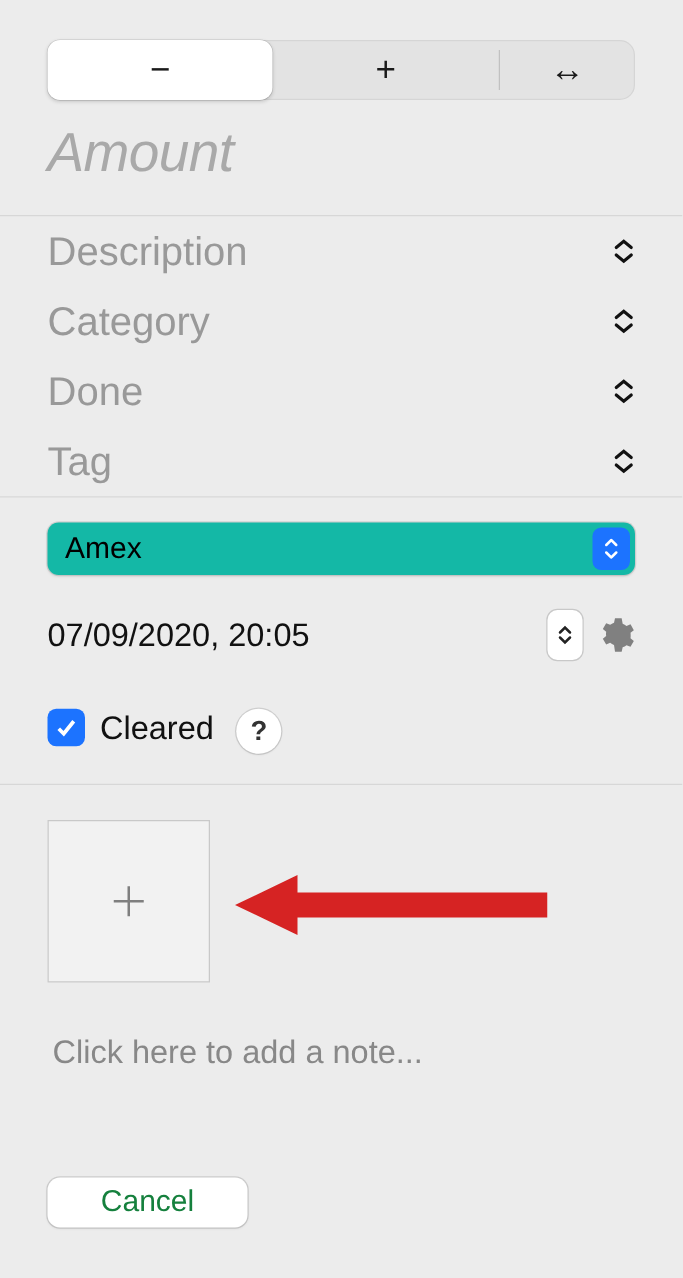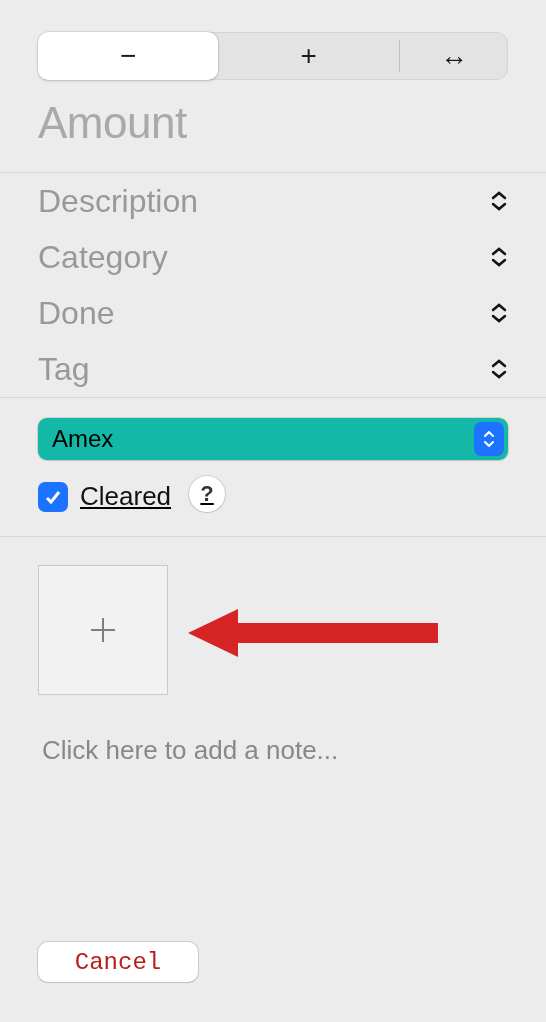--- a/index.html
+++ b/index.html
@@ -45,20 +45,21 @@
     }
     .seg-divider {
       width: 1px;
       background: rgba(0,0,0,0.15);
       margin: 8px 0;
     }
 
     
     .amount-wrap {
       padding: 0 32px 24px 38px;
+      font-style: italic;
     }
     .amount-placeholder {
       font-size: 44px;
       color: #a9a9a9;
       letter-spacing: -0.5px;
     }
 
     
     .fields {
       border-top: 1px solid #d7d7d7;
@@ -156,24 +157,23 @@
     }
     .gear {
       width: 32px;
       height: 32px;
       cursor: pointer;
       color: #808080;
     }
 
     .cleared-row {
       display: flex;
-      align-items: flex-end;
-      margin-top: 16px;
+      align-items: flex-start;
+      margin-top: 39px;
       gap: 12px;
-      text-decoration: underline;
     }
     .checkbox {
       width: 30px;
       height: 30px;
       background: #1c73ff;
       border-radius: 7px;
       display: flex;
       align-items: center;
       justify-content: center;
       cursor: pointer;
@@ -256,23 +256,22 @@
       min-width: 160px;
       border-radius: 10px;
       font-size: 24px;
       display: flex;
       align-items: center;
       justify-content: center;
       cursor: pointer;
     }
     .btn-cancel {
       background: #fff;
-      color: #b91c1c;
+      color: #15803d;
       box-shadow: 0 0 0 1px rgba(0,0,0,0.12), 0 1px 2px rgba(0,0,0,0.08);
-      font-family: Liberation Mono, monospace;
     }
     .btn-primary {
       background: linear-gradient(#4aa0ff, #1c73ff);
       color: #fff;
       box-shadow: 0 0 0 1px rgba(0,0,0,0.1), 0 1px 3px rgba(0,0,0,0.2);
     }
   </style>
 </head>
 <body>
 
@@ -348,20 +347,34 @@
     <div class="select-button">
       <svg viewBox="0 0 12 7">
           <path d="M2 5 L6 1 L10 5" fill="none" stroke="white" stroke-width="2" stroke-linecap="round"></path>
         </svg>
       <svg viewBox="0 0 12 7">
           <path d="M2 2 L6 6 L10 2" fill="none" stroke="white" stroke-width="2" stroke-linecap="round"></path>
         </svg>
     </div>
   </div>
 
+  <div class="date-row">
+    <div class="date-text">07/09/2020, 20:05</div>
+    <div class="stepper">
+      <svg viewBox="0 0 12 8">
+          <path d="M2 6 L6 2 L10 6" fill="none" stroke="#222" stroke-width="2" stroke-linecap="round"></path>
+        </svg>
+      <svg viewBox="0 0 12 8">
+          <path d="M2 2 L6 6 L10 2" fill="none" stroke="#222" stroke-width="2" stroke-linecap="round"></path>
+        </svg>
+    </div>
+    <svg class="gear" viewBox="0 0 24 24">
+      <path fill="#808080" d="M12 8a4 4 0 100 8 4 4 0 000-8zm9.4 4a7.5 7.5 0 00-.1-1.3l2-1.6-2-3.5-2.4 1a7.6 7.6 0 00-2.3-1.3L16 2h-4l-.6 2.6a7.6 7.6 0 00-2.3 1.3l-2.4-1-2 3.5 2 1.6a7.5 7.5 0 000 2.6l-2 1.6 2 3.5 2.4-1a7.6 7.6 0 002.3 1.3L12 22h4l.6-2.6a7.6 7.6 0 002.3-1.3l2.4 1 2-3.5-2-1.6c.05-.43.1-.86.1-1.3z"></path>
+    </svg>
+  </div>
 
   <div class="cleared-row">
     <div class="checkbox">
       <svg viewBox="0 0 20 20">
           <path d="M4 11 L8 15 L16 5"></path>
         </svg>
     </div>
     <span class="cleared-label">Cleared</span>
     <div class="help-button">?</div>
   </div>

